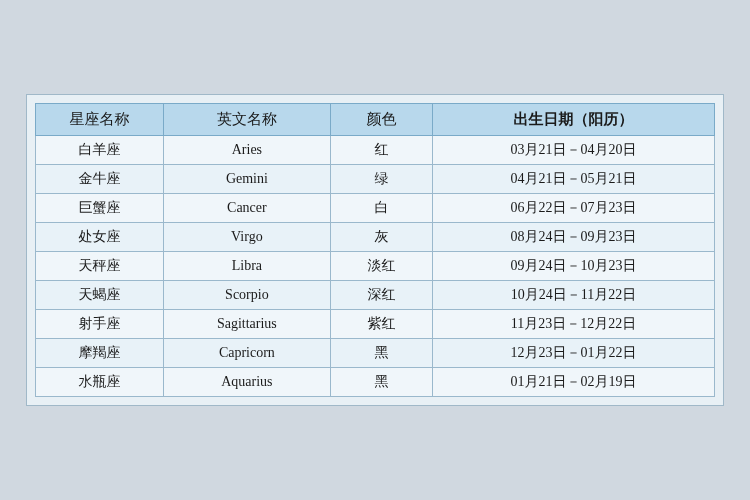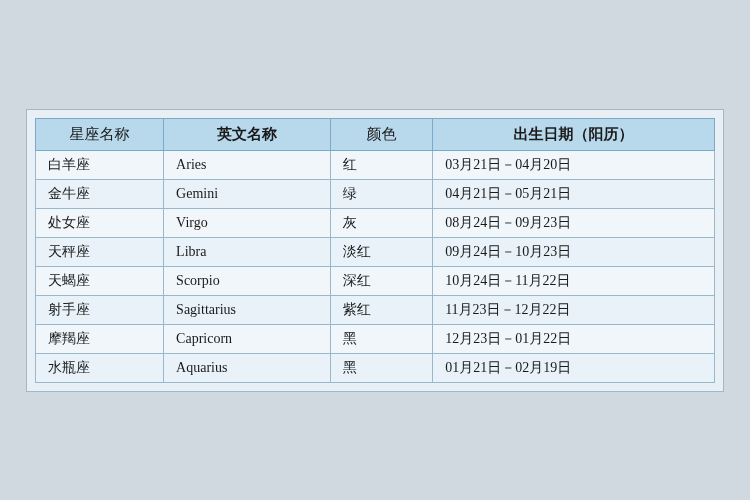--- a/index.html
+++ b/index.html
@@ -35,31 +35,32 @@
       padding: 6px 3px;
       text-align: center;
       font-weight: normal;
       font-size: 15px;
       color: #1a1a1a;
     }
 
     td {
       border: 1px solid #9ab8cc;
       padding: 5px 12px;
+      text-align: center;
       font-size: 14px;
       color: #1a1a1a;
       background-color: #f0f6fa;
     }
 
     tr:nth-child(even) td {
       background-color: #e8f2f8;
     }
 
     .col-chinese { width: 100px; }
-    .col-english { width: 130px; font-weight: bold; }
+    .col-english { width: 130px; }
     .col-color   { width: 80px; }
     .col-date    { width: 220px; font-weight: bold; }
   </style>
 </head>
 <body>
 
 <div class="table-container">
   <table>
     <thead>
       <tr>
@@ -74,20 +75,26 @@
           <td>白羊座</td>
           <td>Aries</td>
           <td>红</td>
           <td>03月21日－04月20日</td>
         </tr>
         <tr>
           <td>金牛座</td>
           <td>Gemini</td>
           <td>绿</td>
           <td>04月21日－05月21日</td>
+        </tr>
+        <tr>
+          <td>巨蟹座</td>
+          <td>Cancer</td>
+          <td>白</td>
+          <td>06月22日－07月23日</td>
         </tr>
         <tr>
           <td>处女座</td>
           <td>Virgo</td>
           <td>灰</td>
           <td>08月24日－09月23日</td>
         </tr>
         <tr>
           <td>天秤座</td>
           <td>Libra</td>

